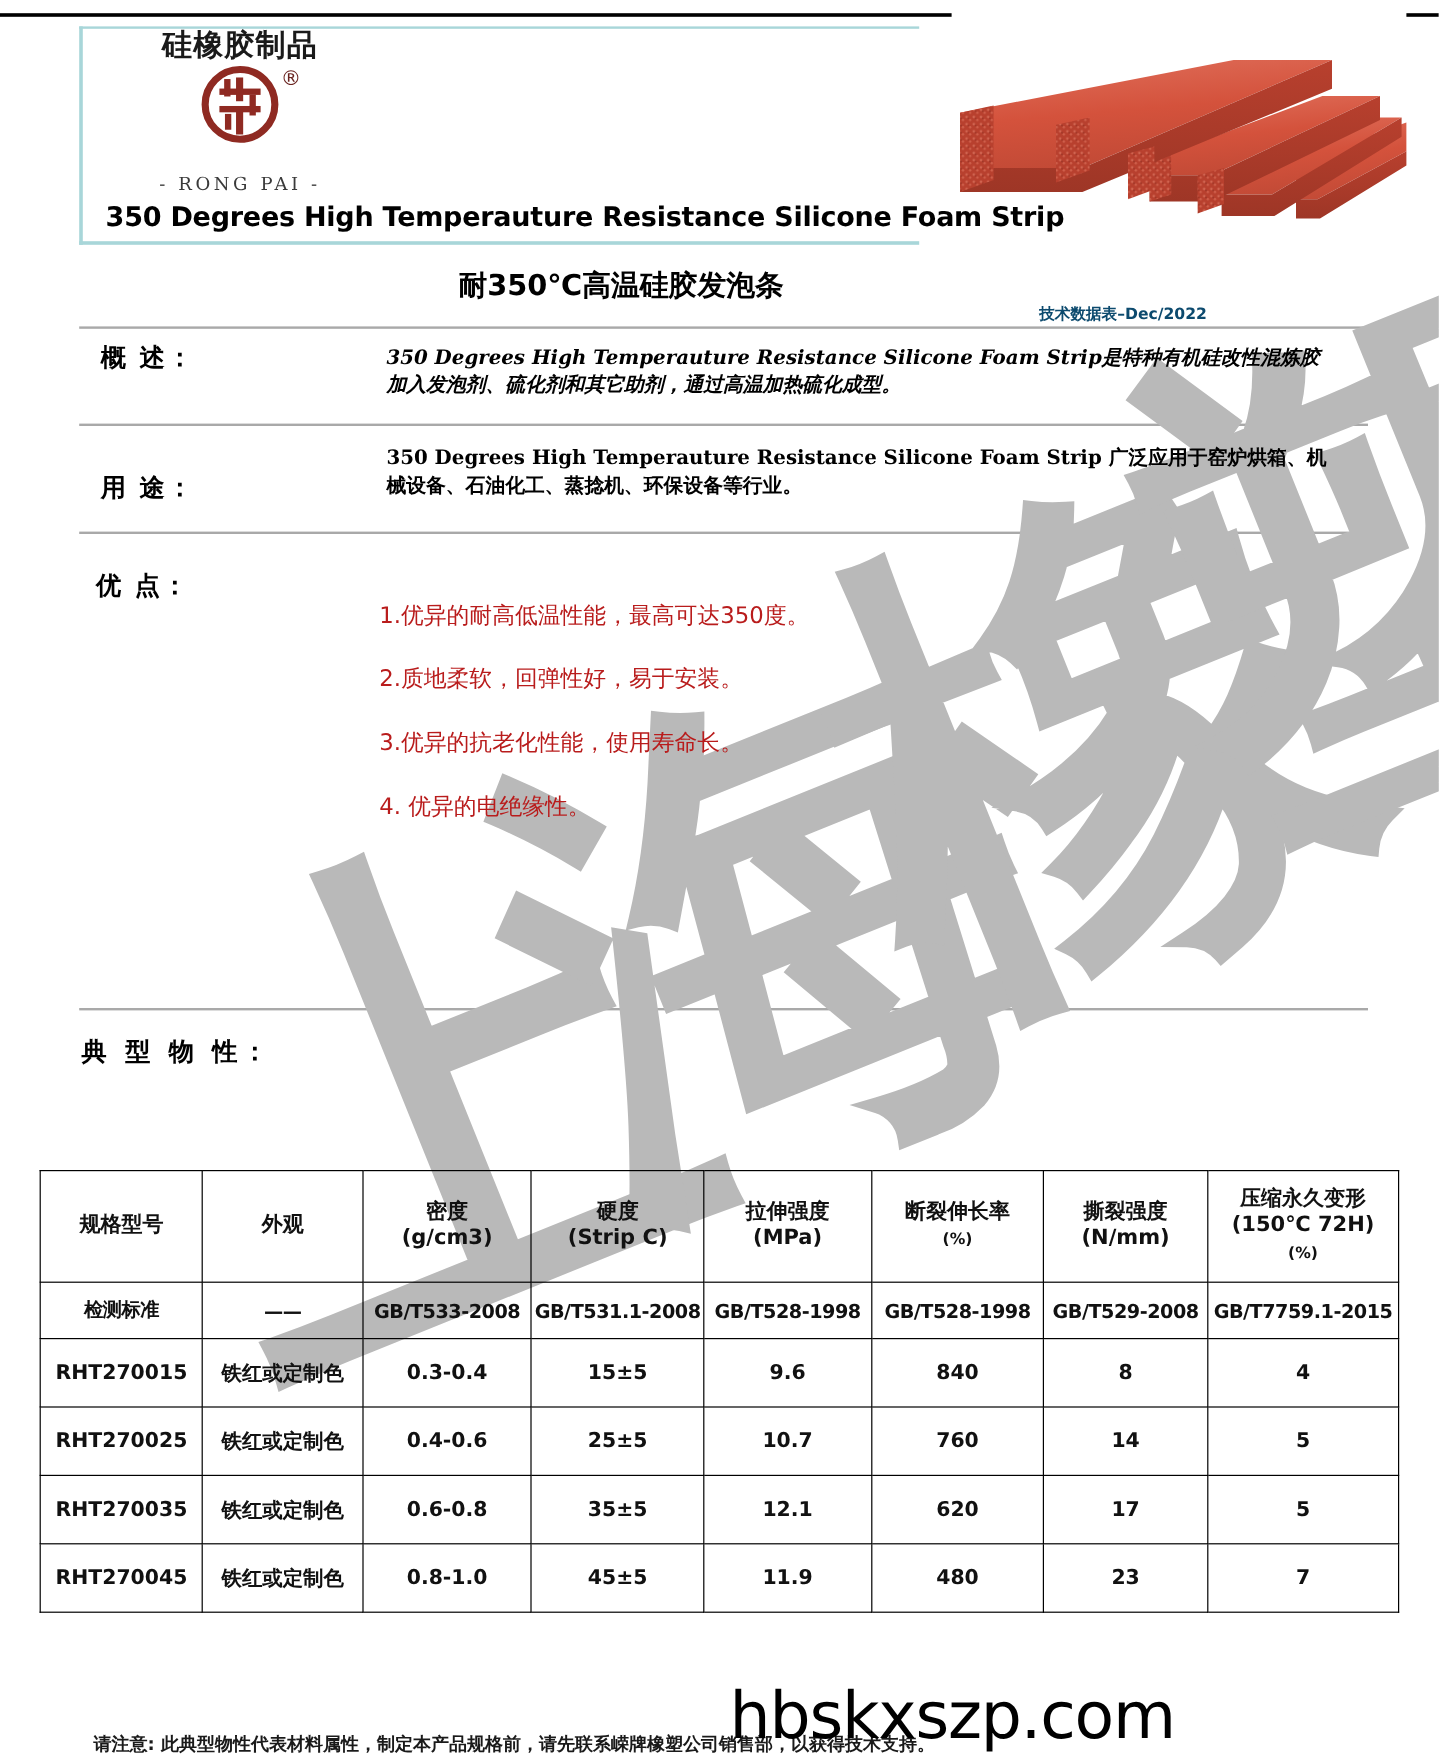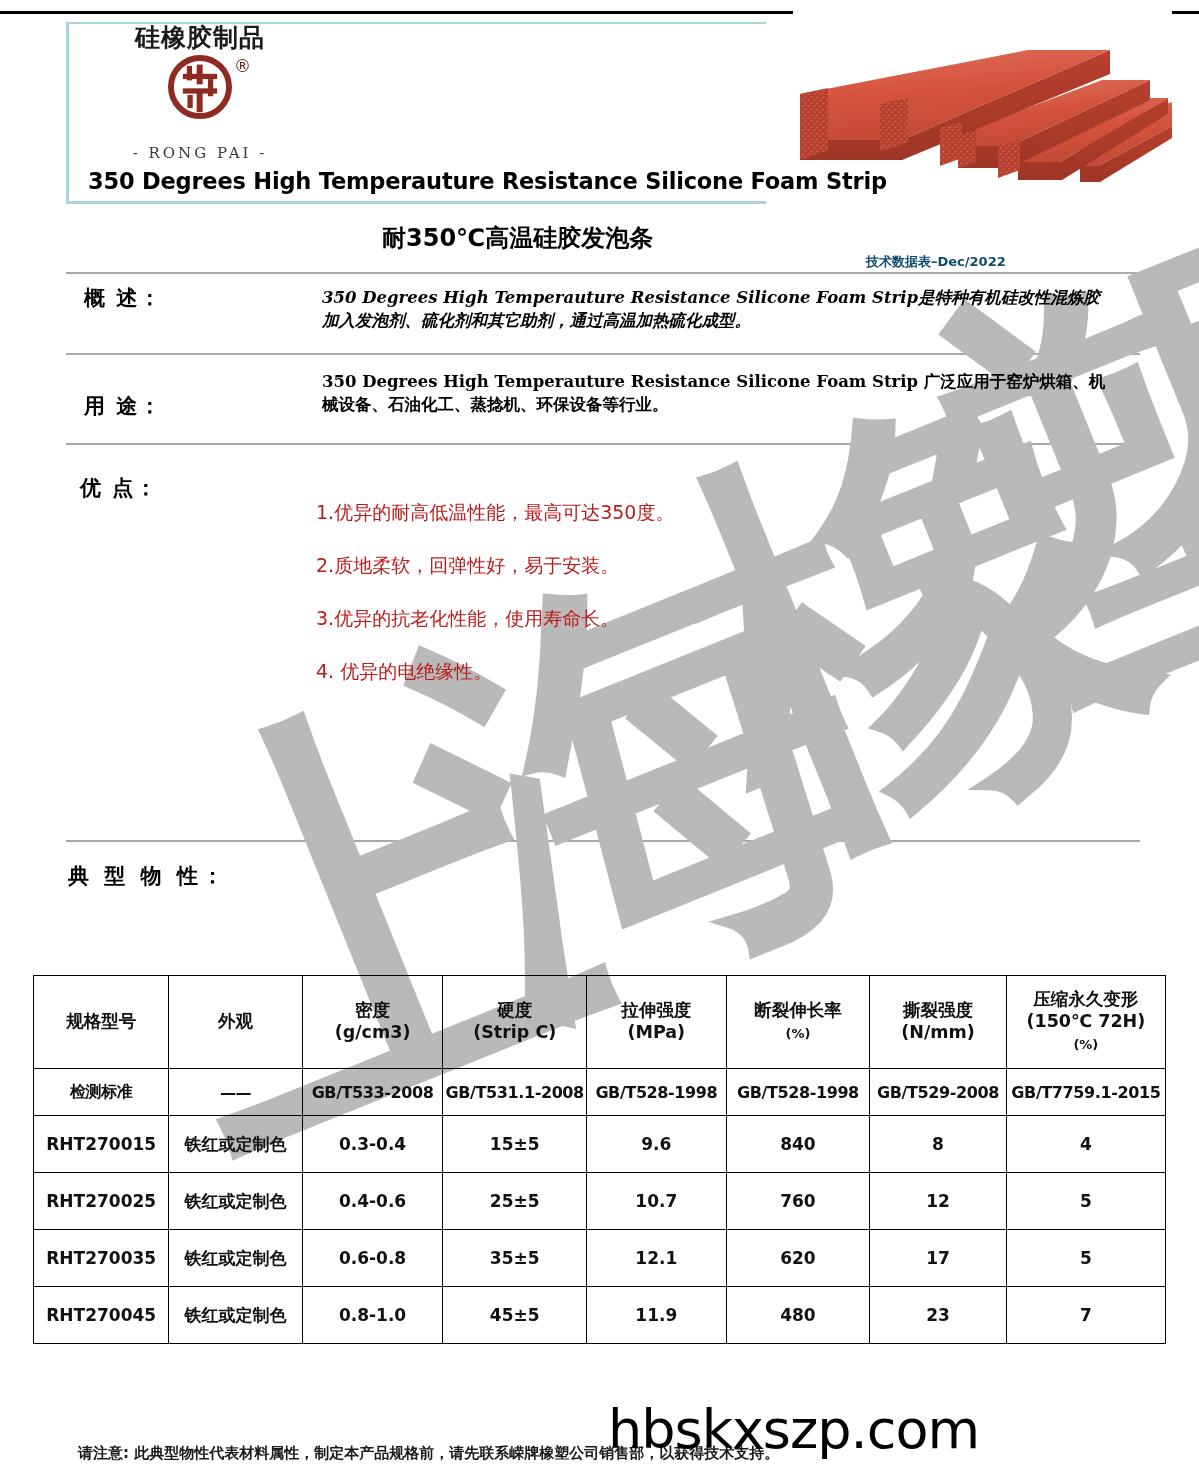--- a/index.html
+++ b/index.html
@@ -411,21 +411,21 @@
       <td>8</td>
       <td>4</td>
     </tr>
     <tr class="data-row">
       <td>RHT270025</td>
       <td>铁红或定制色</td>
       <td>0.4-0.6</td>
       <td>25±5</td>
       <td>10.7</td>
       <td>760</td>
-      <td>12</td>
+      <td>14</td>
       <td>5</td>
     </tr>
     <tr class="data-row">
       <td>RHT270035</td>
       <td>铁红或定制色</td>
       <td>0.6-0.8</td>
       <td>35±5</td>
       <td>12.1</td>
       <td>620</td>
       <td>17</td>

